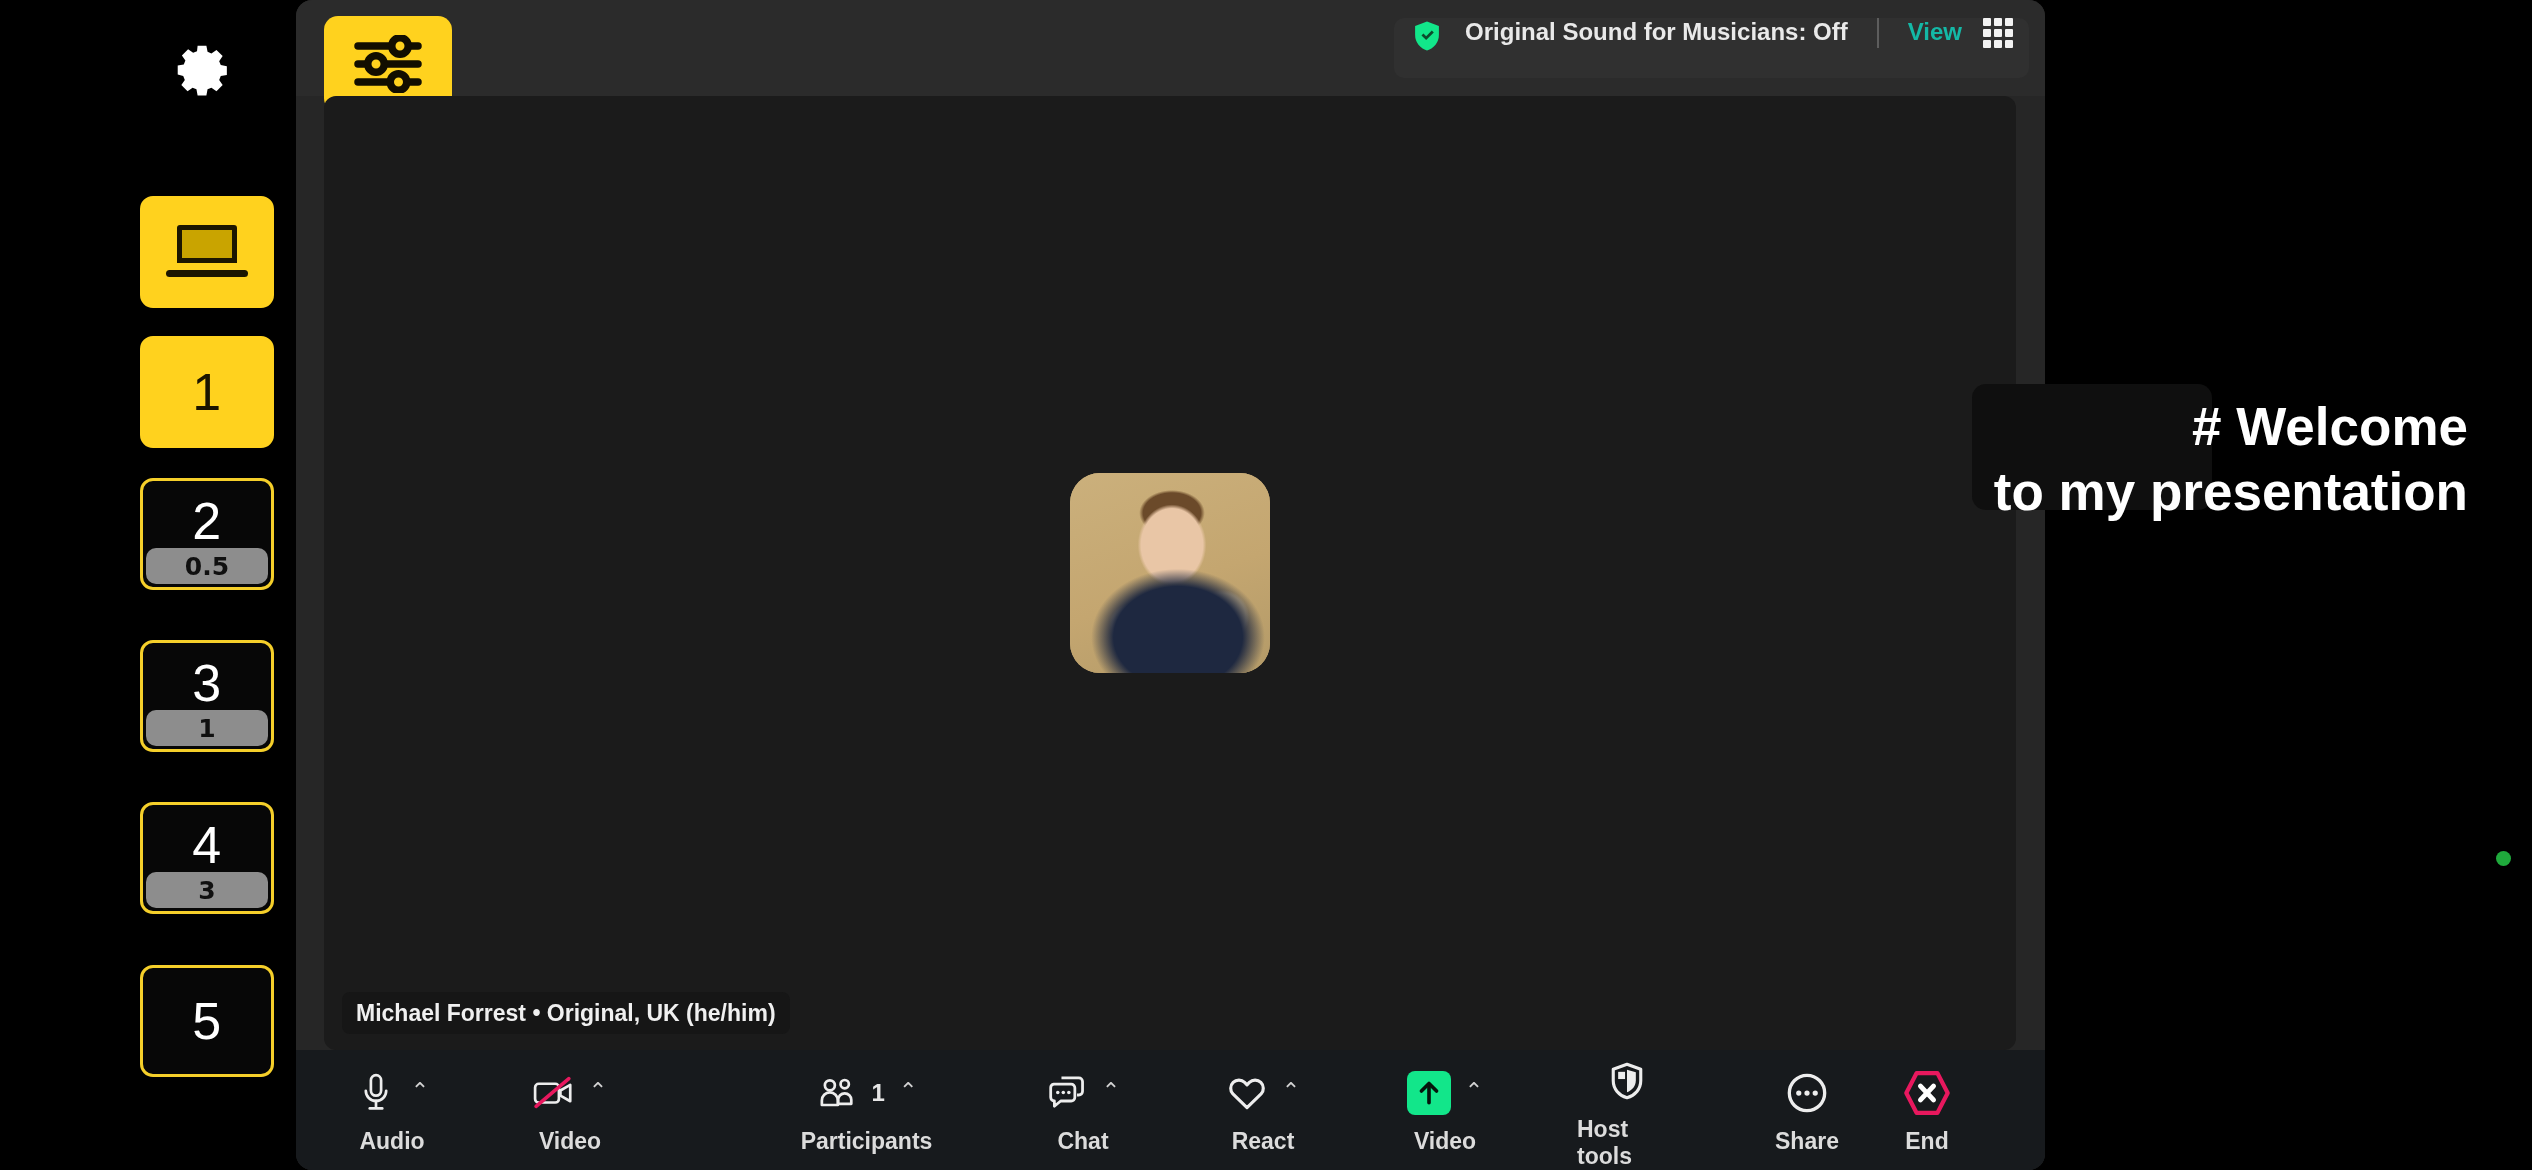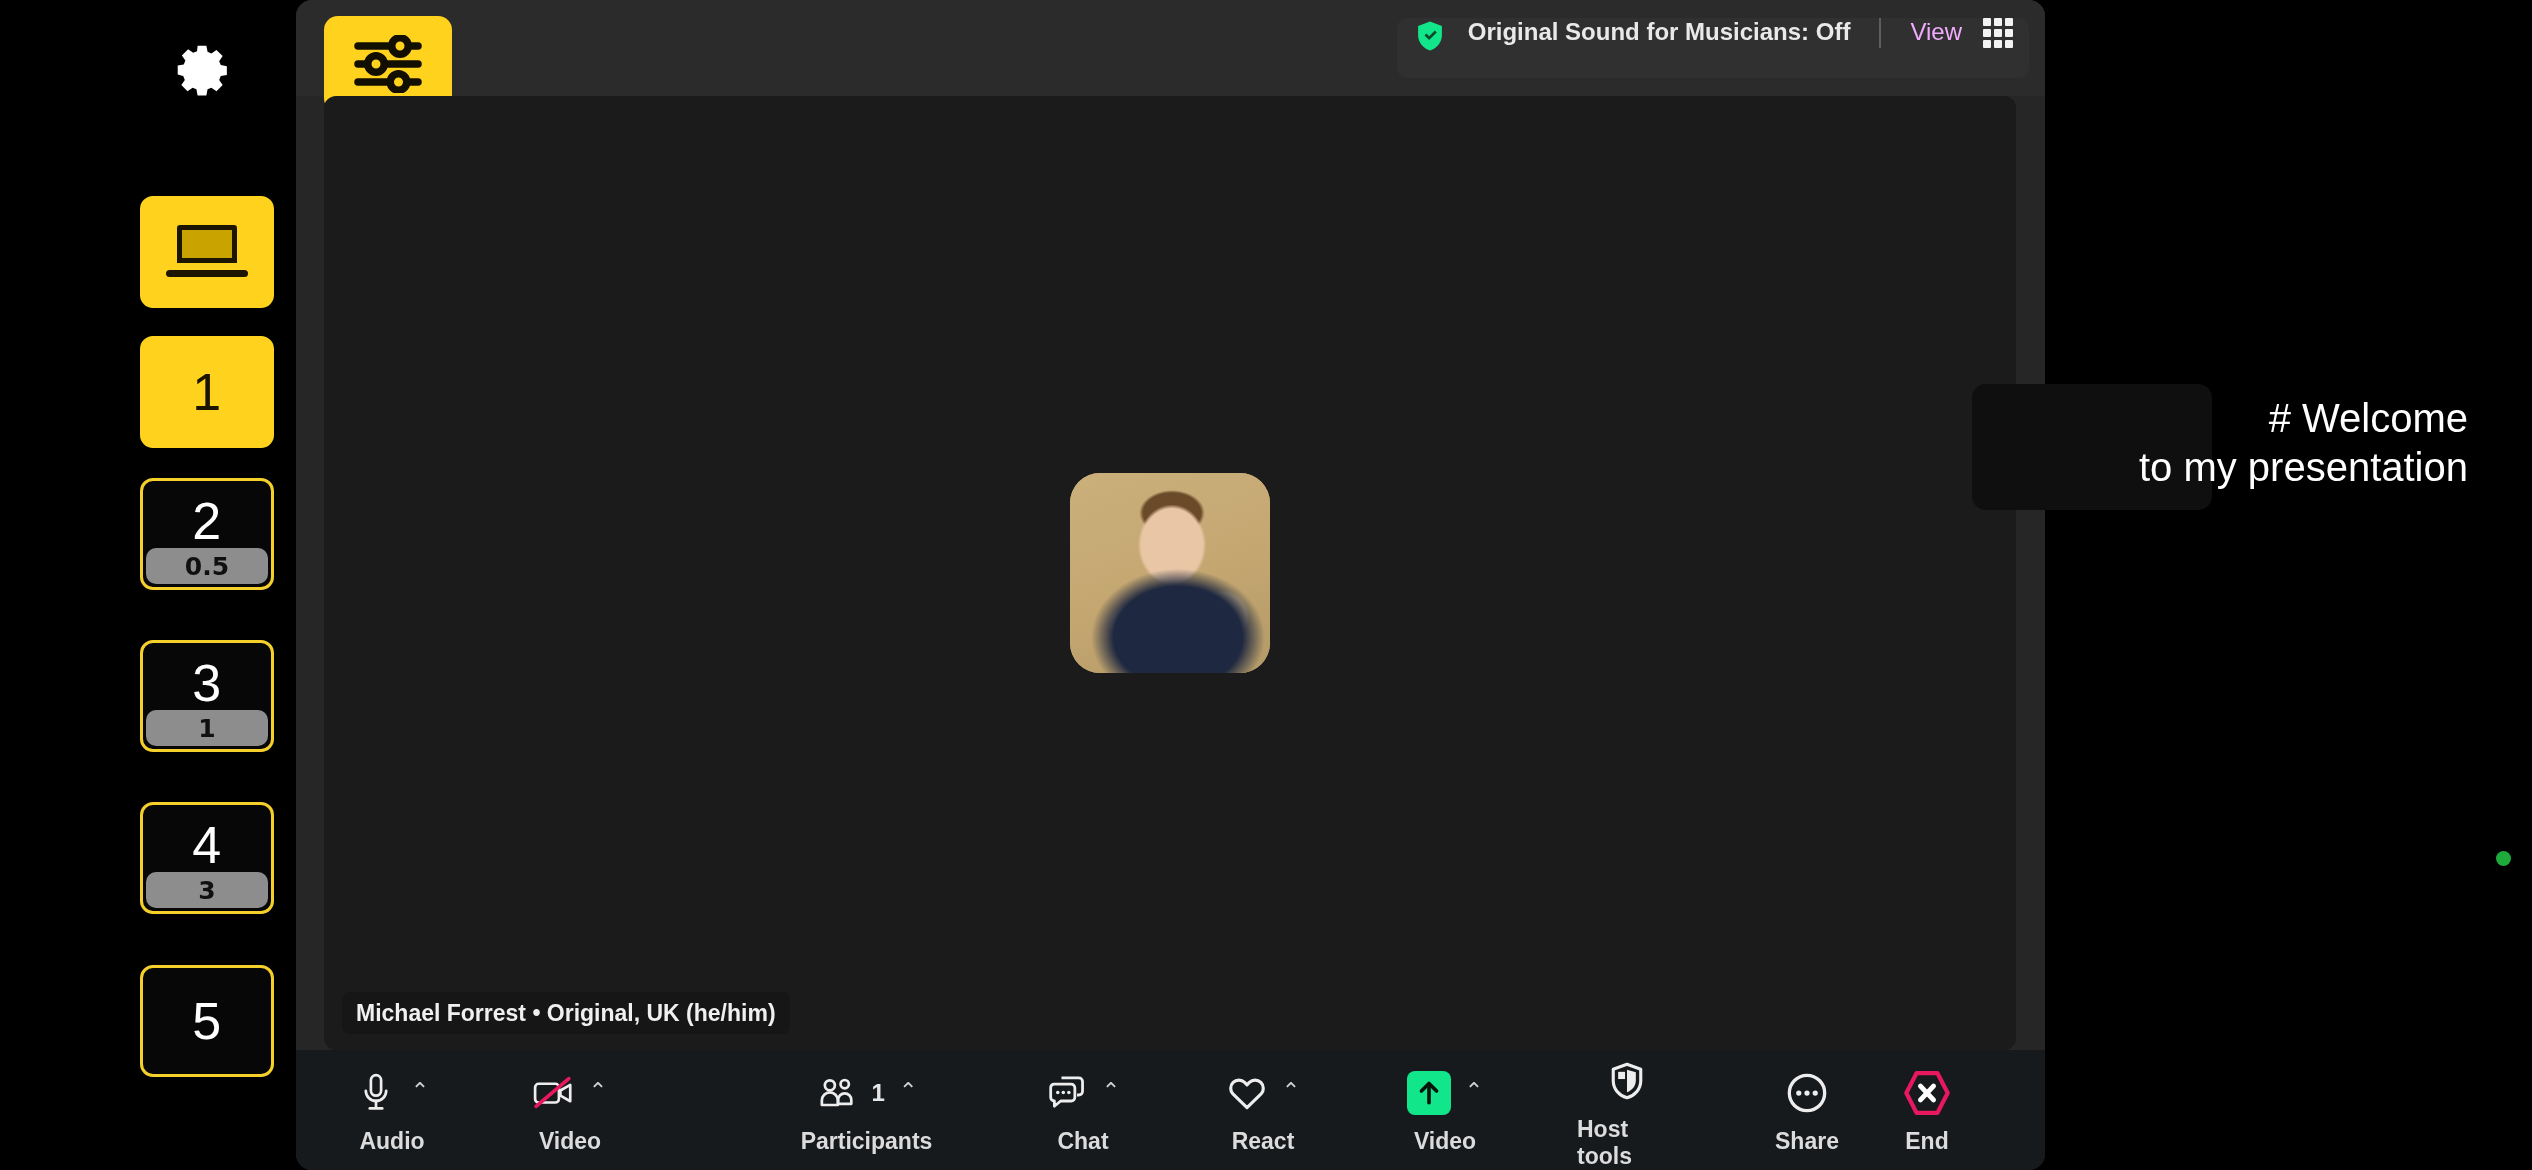--- a/index.html
+++ b/index.html
@@ -73,21 +73,21 @@
     position: absolute; right: 16px; top: 18px; height: 60px;
     background: #303030; border-radius: 10px;
     display: flex; gap: 7px; padding: 0 16px;
   }
   .shield-green { width: 34px; height: 36px; flex: 0 0 auto; }
   #orig-sound-label {
     color: #e9e9e9; font-size: 24px; font-weight: 700; margin-left: 14px;
     white-space: nowrap;
   }
   .vdivider { width: 2px; height: 30px; background: #5d5d5d; margin: 0 22px; }
-  #view-label { color: #f0abfc; font-size: 24px; font-weight: 400; }
+  #view-label { color: #14b8a6; font-size: 24px; font-weight: 700; }
   #grid-icon { margin-left: 14px; width: 30px; height: 30px; display:grid;
     grid-template-columns: repeat(3, 1fr); grid-template-rows: repeat(3, 1fr); gap: 3px; }
   #grid-icon i { background: #f2f2f2; border-radius: 1px; display:block; }
 
   
   #overlay-launcher {
     position: absolute; left: 28px; top: 16px; width: 128px; height: 96px;
     background: #FFD21E; border-radius: 14px;
     display:flex; align-items:center; justify-content:center;
   }
@@ -143,21 +143,21 @@
   #end-hex { width: 52px; height: 48px; display:flex; align-items:center; justify-content:center; }
 
   
   #present-panel {
     position: absolute; left: 1972px; top: 384px; width: 240px; height: 126px;
     background: #0f0f0f; border-radius: 14px;
   }
   #present-text {
     position: absolute; right: 64px; top: 394px; width: 760px;
     text-align: right; color: #ffffff;
-    font-size: 40px; font-weight: 400; line-height: 1.23;
+    font-size: 53px; font-weight: 700; line-height: 1.23;
     white-space: pre-line;
   }
   #green-dot {
     position: absolute; left: 2496px; top: 851px; width: 15px; height: 15px;
     border-radius: 50%; background: #1faa3c;
   }
 </style>
 </head>
 <body>
 

